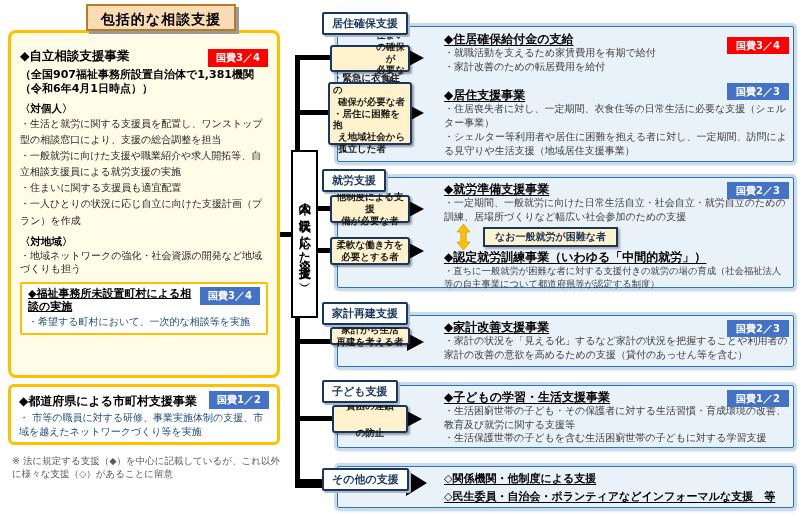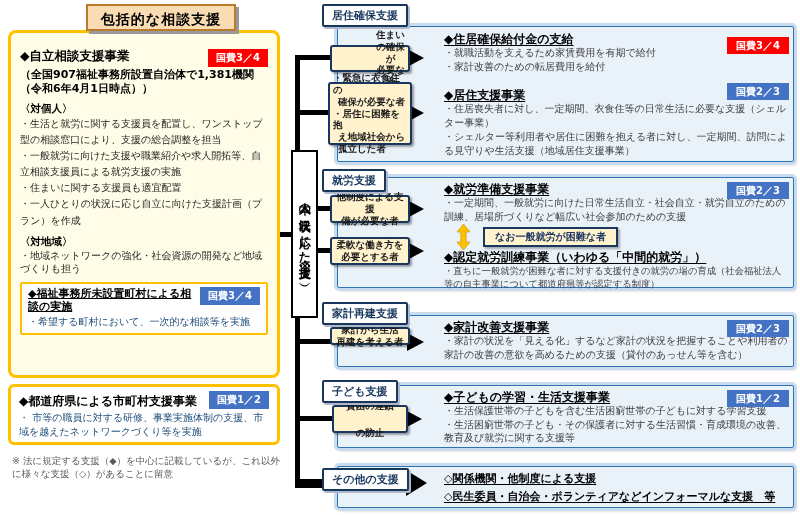--- a/index.html
+++ b/index.html
@@ -174,21 +174,21 @@
     <div class="item-b">・家計改善のための転居費用を給付</div>
   </div>
   <div class="sec-lbl lbl-red" style="top:10px; background:#FF0000;">国費3／4</div>
   <div class="item" style="left:106px; top:61px; width:344px;">
     <div class="item-h">◆居住支援事業</div>
     <div class="item-b">・住居喪失者に対し、一定期間、衣食住等の日常生活に必要な支援（シェルター事業）</div>
     <div class="item-b">・シェルター等利用者や居住に困難を抱える者に対し、一定期間、訪問による見守りや生活支援（地域居住支援事業）</div>
   </div>
   <div class="sec-lbl lbl-blue" style="top:56px; background:#4472C4;">国費2／3</div>
 </div>
-<div class="sec-h" style="left:322px; top:4px;">居住確保支援</div>
+<div class="sec-h" style="left:322px; top:12px;">居住確保支援</div>
 <div class="cat" style="left:330px; top:45px; width:80px; height:27px;padding-left:44px;">
   <span>住まいの確保が</span>
   <span>必要な者</span>
 </div>
 <div class="cat left-align" style="left:328px; top:82px; width:84px; height:63px;">
   <span>・緊急に衣食住の</span>
   <span style="padding-left:5px;">確保が必要な者</span>
   <span>・居住に困難を抱</span>
   <span style="padding-left:5px;">え地域社会から</span>
   <span style="padding-left:5px;">孤立した者</span>
@@ -230,22 +230,22 @@
 </div>
 <div class="sec-h" style="left:322px; top:302px;">家計再建支援</div>
 <div class="cat" style="left:330px; top:327px; width:80px; height:18px;">
   <span>家計から生活</span>
   <span>再建を考える者</span>
 </div>
 
 <div class="sec" style="top:385px; height:63px;">
   <div class="item" style="left:106px; top:4px; width:346px;">
     <div class="item-h">◆子どもの学習・生活支援事業</div>
+    <div class="item-b" style="line-height:1.35;">・生活困窮世帯の子ども・その保護者に対する生活習慣・育成環境の改善、教育及び就労に関する支援等</div>
     <div class="item-b" style="line-height:1.35;">・生活保護世帯の子どもを含む生活困窮世帯の子どもに対する学習支援</div>
-    <div class="item-b" style="line-height:1.35;">・生活困窮世帯の子ども・その保護者に対する生活習慣・育成環境の改善、教育及び就労に関する支援等</div>
   </div>
   <div class="sec-lbl lbl-blue" style="top:4px; background:#4472C4;">国費1／2</div>
 </div>
 <div class="sec-h" style="left:322px; top:380px;">子ども支援</div>
 <div class="cat" style="left:332px; top:405px; width:76px; height:28px;gap:15px;">
   <span>貧困の連鎖</span>
   <span>の防止</span>
 </div>
 
 <div class="sec" style="top:466px; height:42px;">

